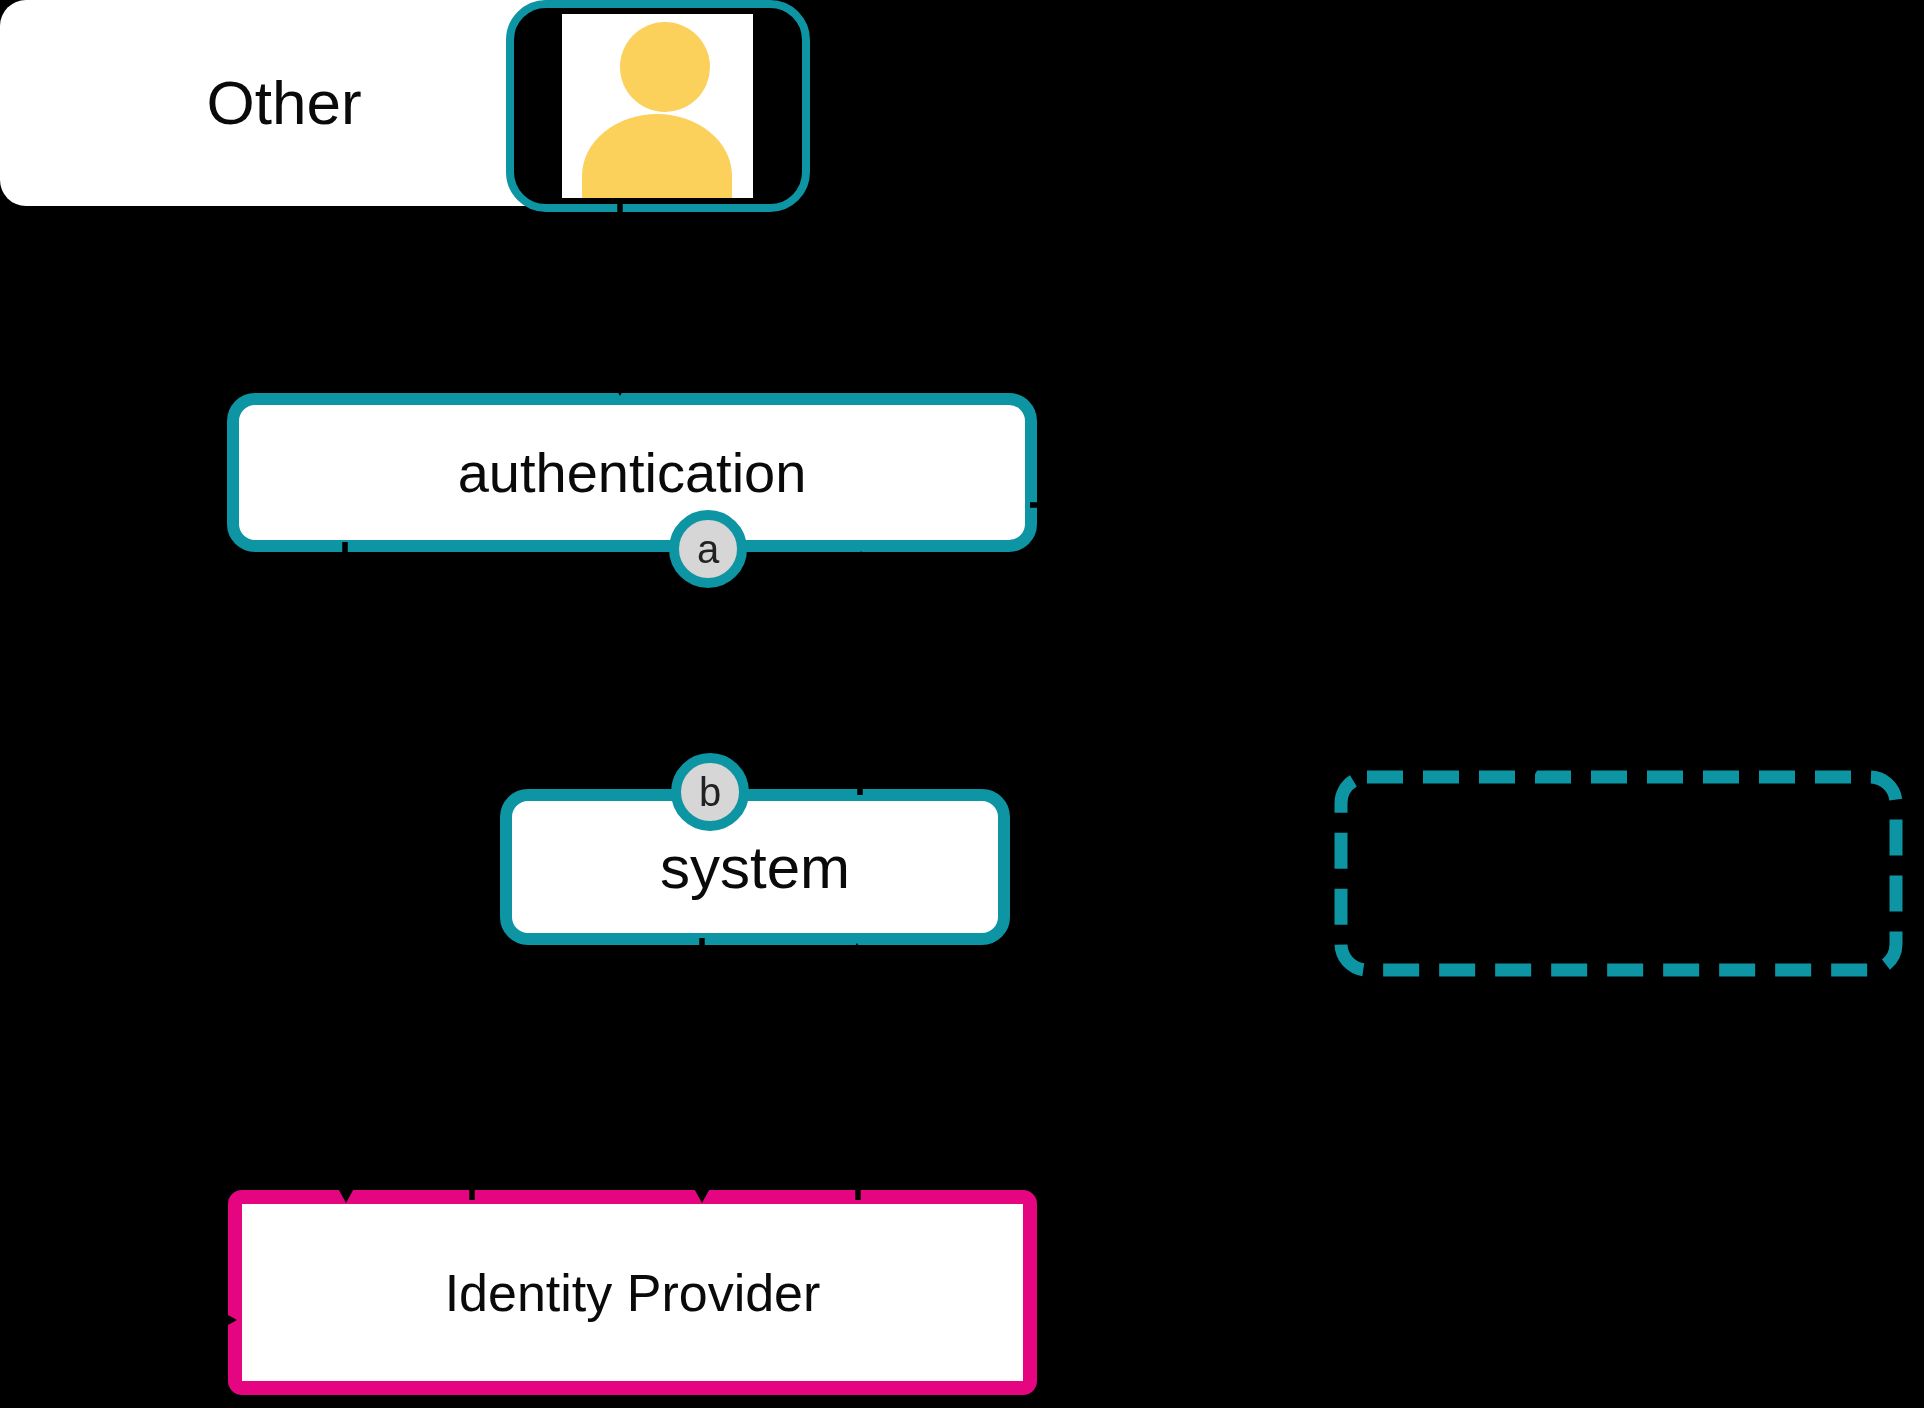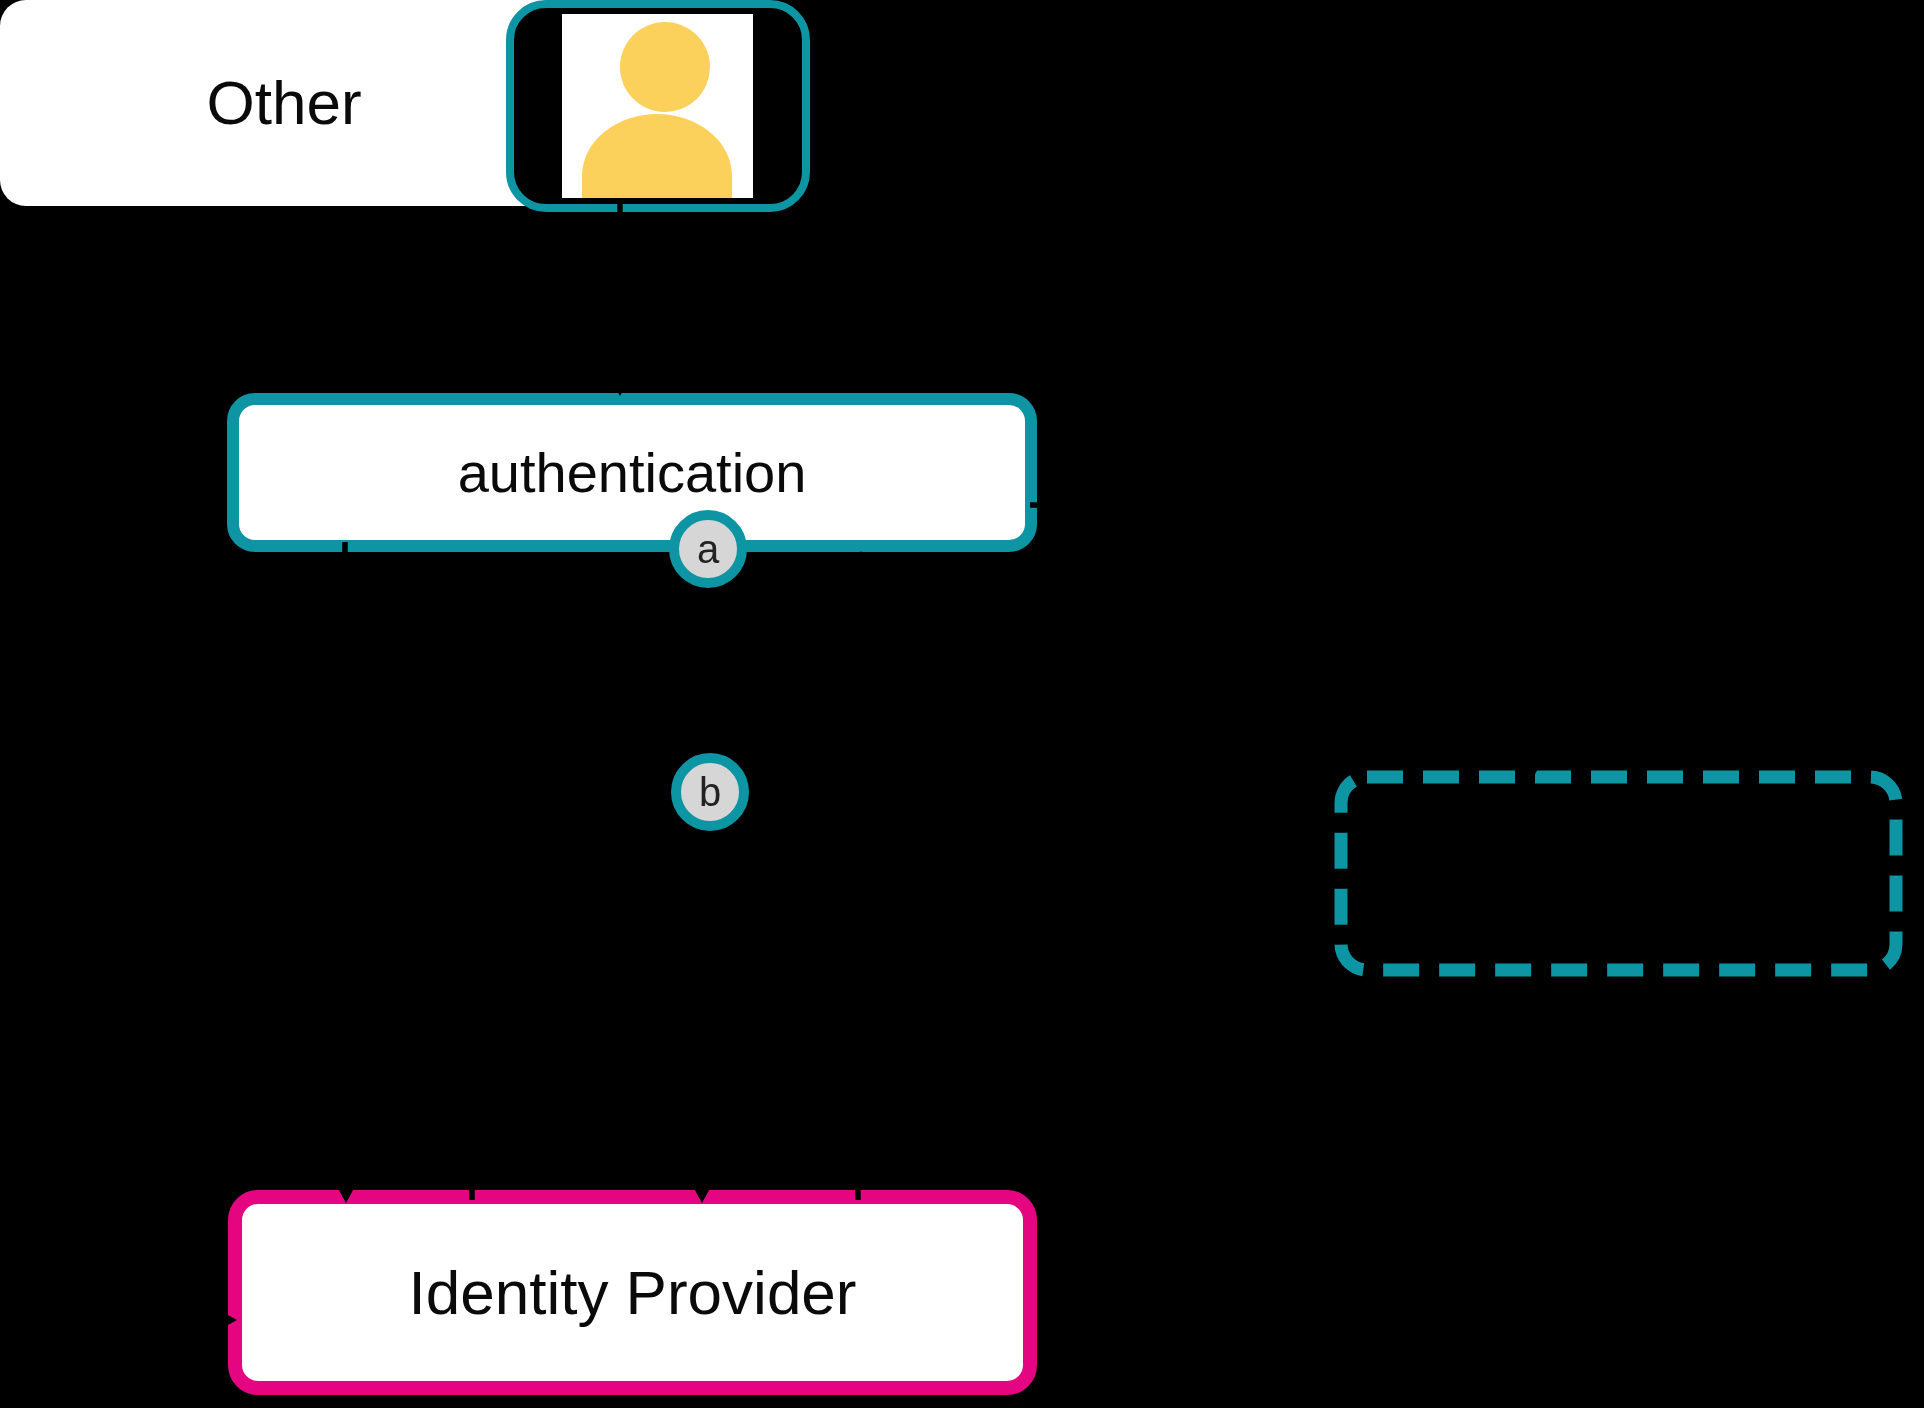--- a/index.html
+++ b/index.html
@@ -16,21 +16,21 @@
   #user-head{left:58px;top:8px;width:90px;height:90px;border-radius:50%;background:#fbd15b;}
   #user-body{left:20px;top:100px;width:150px;height:84px;background:#fbd15b;
              border-radius:75px 75px 0 0 / 62px 62px 0 0;}
   #auth-box{left:227px;top:393px;width:786px;height:135px;font-size:56px;}
   #api-box{left:1352px;top:361px;width:534px;height:198px;font-size:66px;}
   #system-box{left:500px;top:789px;width:486px;height:132px;font-size:60px;}
   #os-box{left:1334px;top:770px;width:568px;height:206px;background:#fff;border-radius:26px;
           display:flex;flex-direction:column;align-items:center;justify-content:center;
           font-size:62px;line-height:1.55;color:#0a0a0a;z-index:2;text-align:center;}
   #idp-box{left:228px;top:1190px;width:781px;height:177px;border:14px solid #e50580;
-           border-radius:30px;font-size:62px;}
+           border-radius:14px;font-size:52px;}
   .step-circle{position:absolute;width:58px;height:58px;border:10px solid #0d95a4;border-radius:50%;
                background:#d6d6d6;display:flex;align-items:center;justify-content:center;
                font-size:40px;color:#222;z-index:6;}
   #circle-a{left:669px;top:510px;}
   #circle-b{left:671px;top:753px;}
   #overlay{position:absolute;left:0;top:0;width:1924px;height:1408px;z-index:5;pointer-events:none;}
 </style>
 </head>
 <body>
 
@@ -40,20 +40,23 @@
   <div id="user-photo" class="abs">
     <div id="user-head" class="abs"></div>
     <div id="user-body" class="abs"></div>
   </div>
 
   <div id="auth-box" class="node teal-border">
     <span class="lbl">authentication</span>
   </div>
 
 
+  <div id="system-box" class="node teal-border">
+    <span class="lbl">system</span>
+  </div>
 
   <div id="os-box">
     <span class="lbl">Other</span>
   </div>
 
   <div id="idp-box" class="node">
     <span class="lbl">Identity Provider</span>
   </div>
 
   <svg id="overlay" viewBox="0 0 1924 1408" xmlns="http://www.w3.org/2000/svg">

